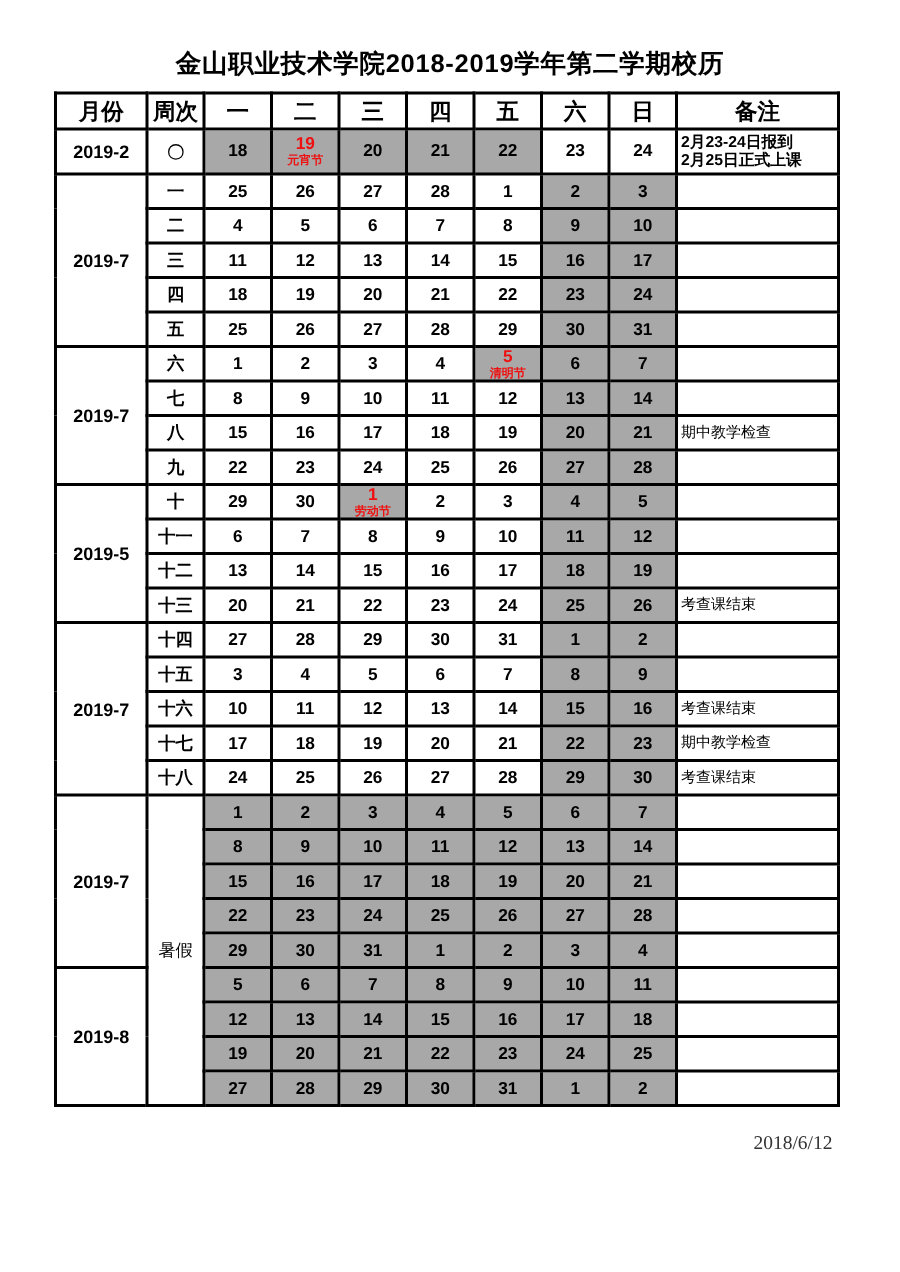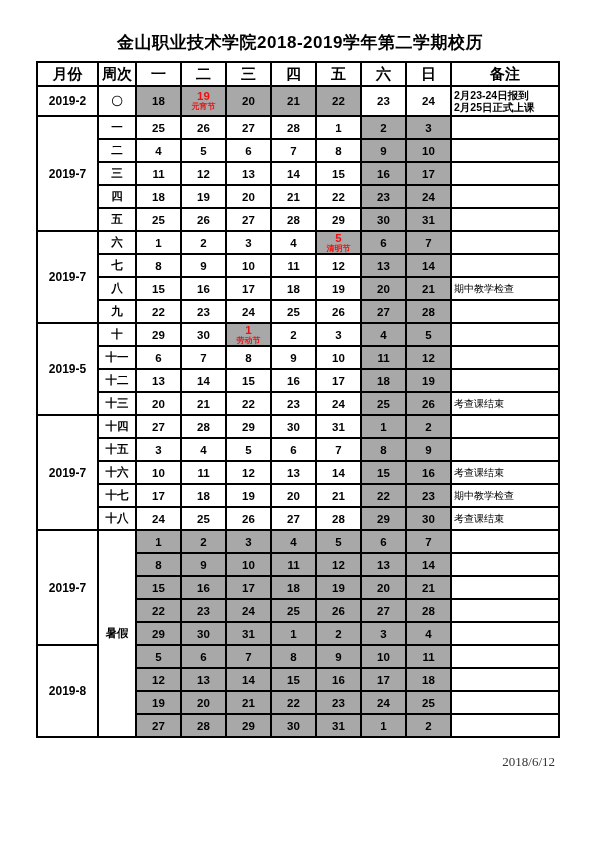--- a/index.html
+++ b/index.html
@@ -32,21 +32,21 @@
     padding: 0;
     overflow: hidden;
   }
   th { font-size: 15px; font-weight: bold; height: 24px; }
   tbody tr { height: 23px; }
   tbody tr.tall { height: 30px; }
   td.day  { font-size: 11.5px; font-weight: bold; }
   td.shaded { background: var(--shaded, #a8a8a8); }
   td.month { font-size: 12px; font-weight: bold; }
   td.week  { font-size: 11.5px; font-weight: bold; }
-  td.summer{ font-size: 11.5px; font-weight: bold; margin-left: 28px; }
+  td.summer{ font-size: 11.5px; font-weight: normal; margin-left: 28px; }
   td.remark {
     text-align: left;
     font-size: 10px;
     font-weight: normal;
     padding: 0 2px;
     line-height: 12px;
   }
   td.remark.bold { font-weight: bold; font-size: 10.5px; }
   .num { line-height: 11px; font-size: 11.5px; font-weight: bold; }
   .red { color: var(--red, #ee1111); }

